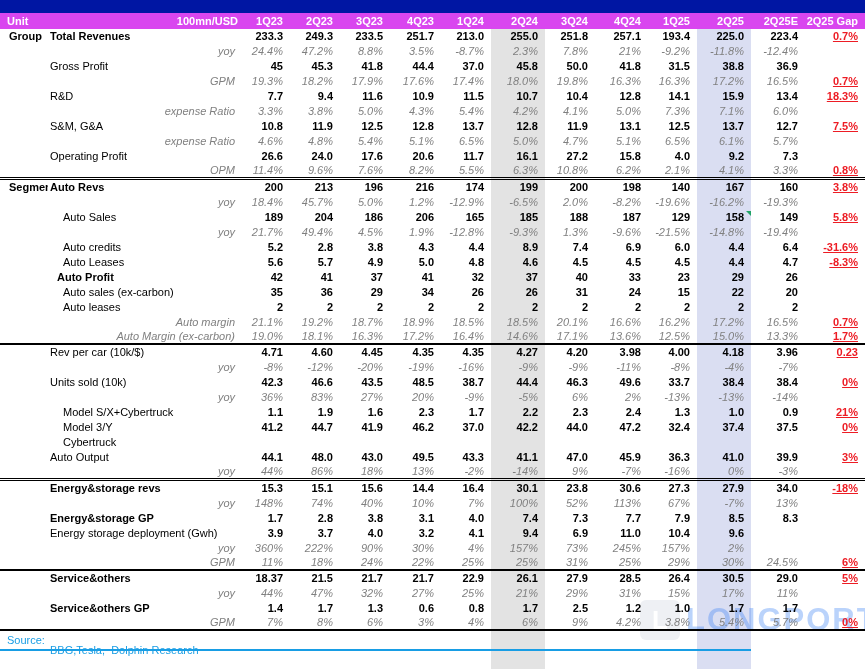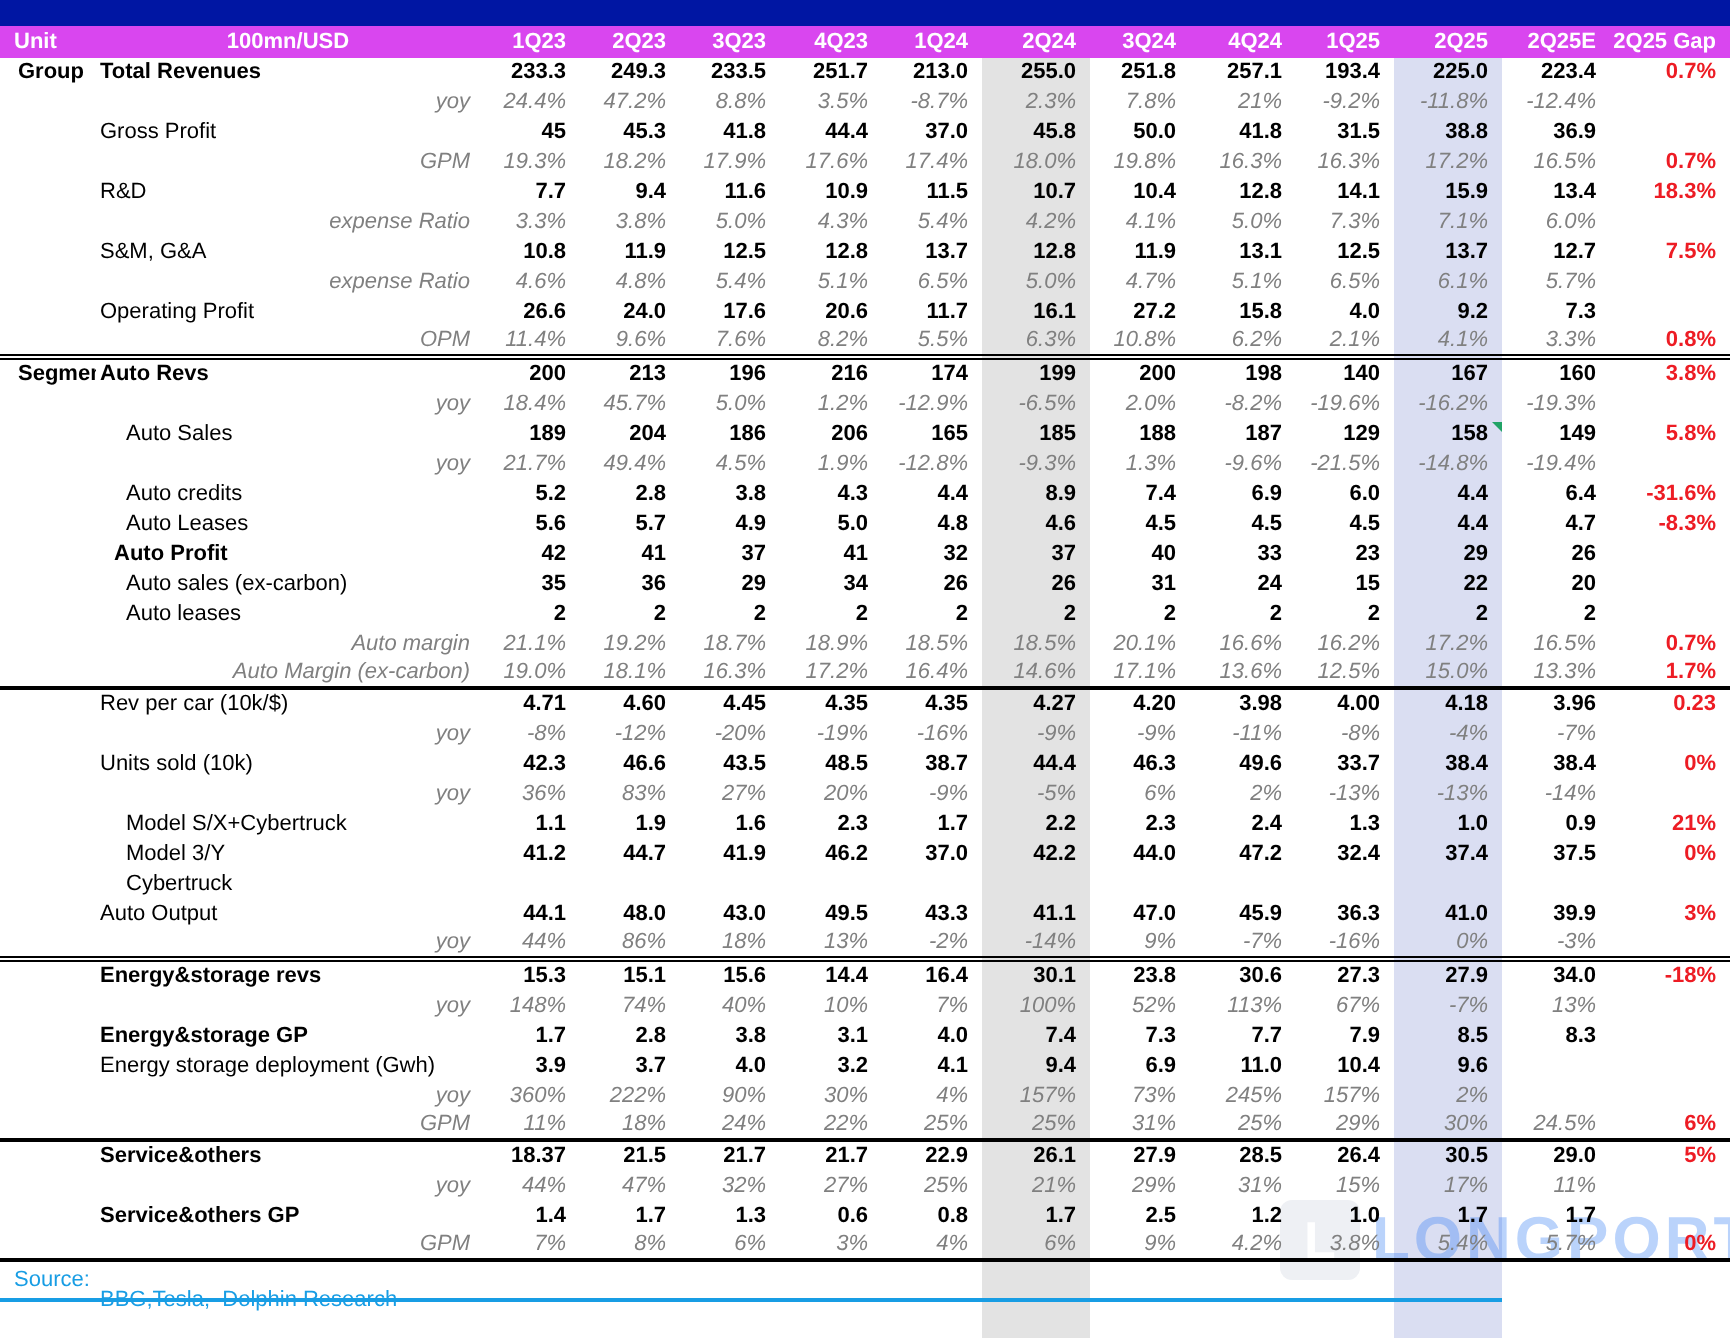--- a/index.html
+++ b/index.html
@@ -19,33 +19,33 @@
   #watermark .wm-logo { width:40px; height:40px; background:#cfd5e0; border-radius:6px;
     color:#ffffff; font-weight:bold; font-size:26px; display:flex; align-items:center; justify-content:center; }
   #watermark .wm-text { font-size:31px; font-weight:bold; color:#3b82f6; letter-spacing:2px; }
 
   #topbar { position:relative; z-index:1; height:13px; background:#0016A3; }
 
   table { position:relative; z-index:1; border-collapse:separate; border-spacing:0; width:865px; table-layout:fixed; }
   th, td { box-sizing:border-box; height:15px; line-height:13px; padding:0; white-space:nowrap; overflow:hidden; vertical-align:middle; }
   thead th { height:16px; background:#d946ef; color:#fff; font-weight:bold; }
   th.corner { text-align:left; padding-left:7px; }
-  th.unit   { text-align:center; padding-left:2px;margin-top:12px; }
+  th.unit   { text-align:right; padding-left:2px;margin-top:12px; }
   th.colh   { text-align:right; padding-right:7px; }
 
   td.groupcell { text-align:left; padding-left:9px; font-weight:bold; }
   td.label { text-align:left; padding-left:2px; }
   td.label.bold { font-weight:bold; }
   td.label.ind1 { padding-left:9px; }
   td.label.ind2 { padding-left:15px; }
   td.label.ratio { text-align:right; padding-right:3px; color:#808080; font-style:italic; font-weight:normal; }
   td.val { text-align:right; padding-right:7px; }
   td.num { font-weight:bold; color:#000; }
   td.ratio { color:#808080; font-style:italic; font-weight:normal; }
-  td.gapv { color:#ED1C24; font-weight:bold; font-style:normal; }
+  td.gapv { color:#ED1C24; font-weight:bold; font-style:normal;text-decoration:underline; }
 
   tr.double td { border-bottom:3px double #000; }
   tr.solid  td { border-bottom:2px solid #000; }
 
   .marker { position:absolute; top:1px; right:0; width:0; height:0;
     border-top:5px solid #21A366; border-left:5px solid transparent; }
 
   #source-row { position:relative; z-index:1; display:flex; align-items:center; height:17px; color:#189DE4; }
   #source-label { width:48px; padding-left:7px; box-sizing:border-box; }
   #source-text  { padding-left:2px; white-space:pre;margin-top:20px; }

